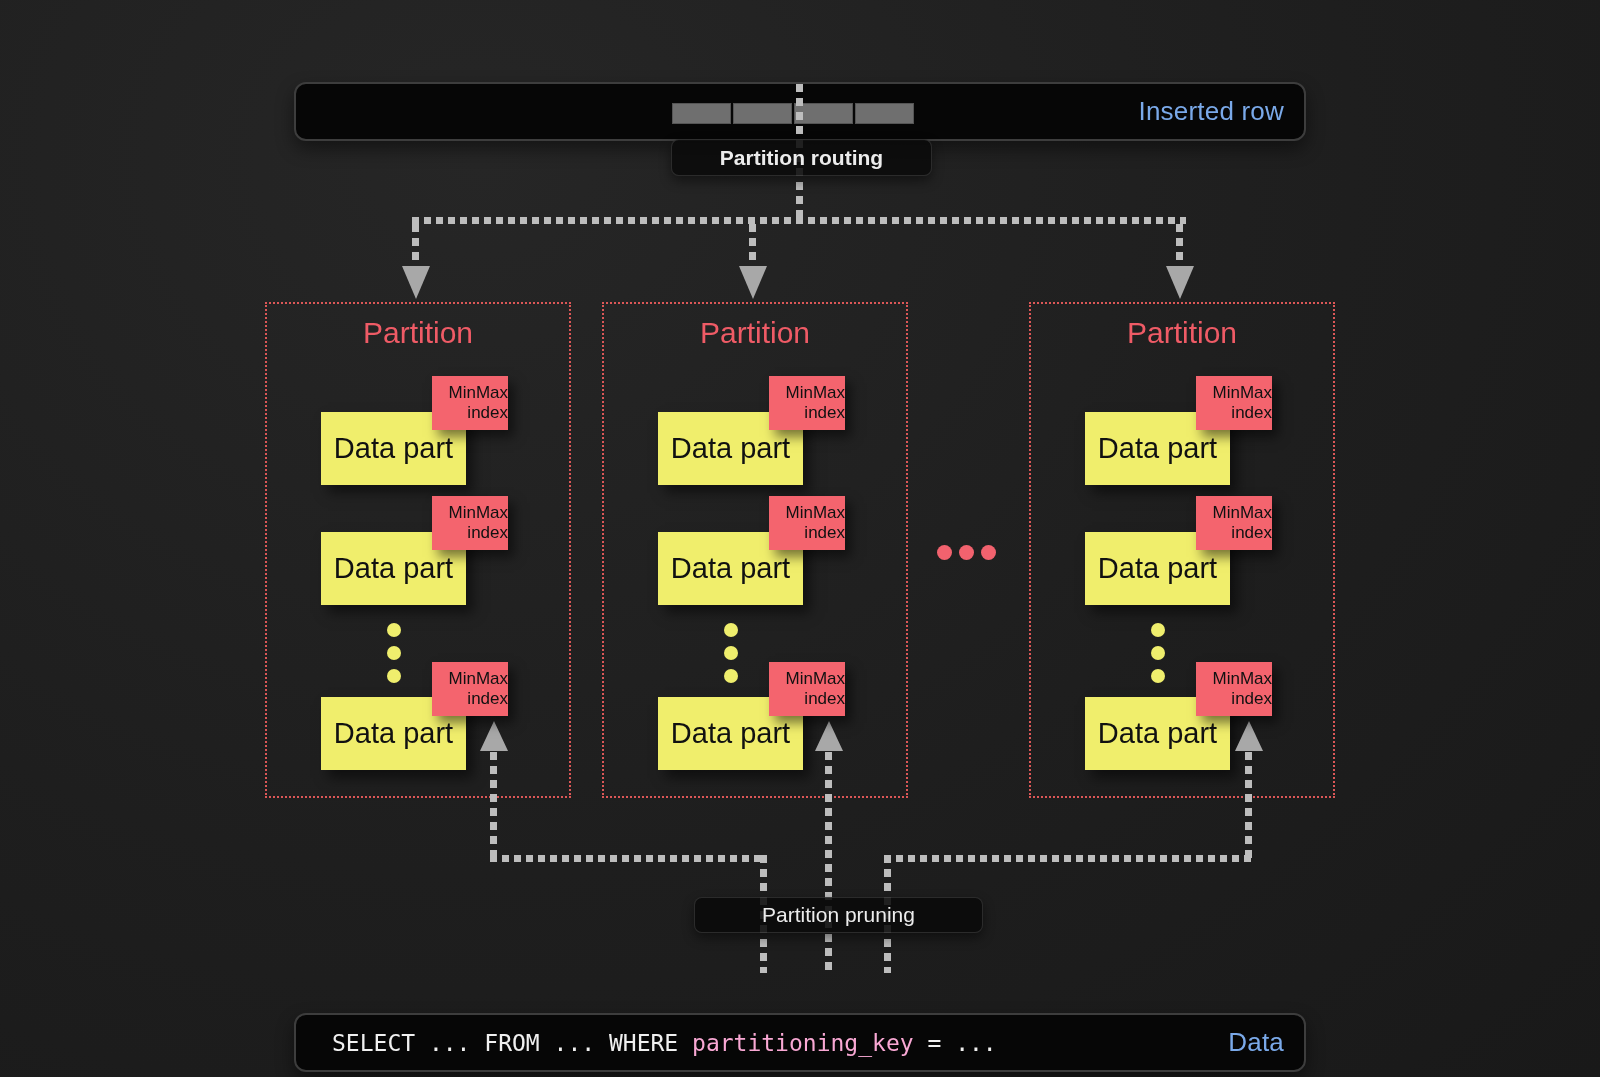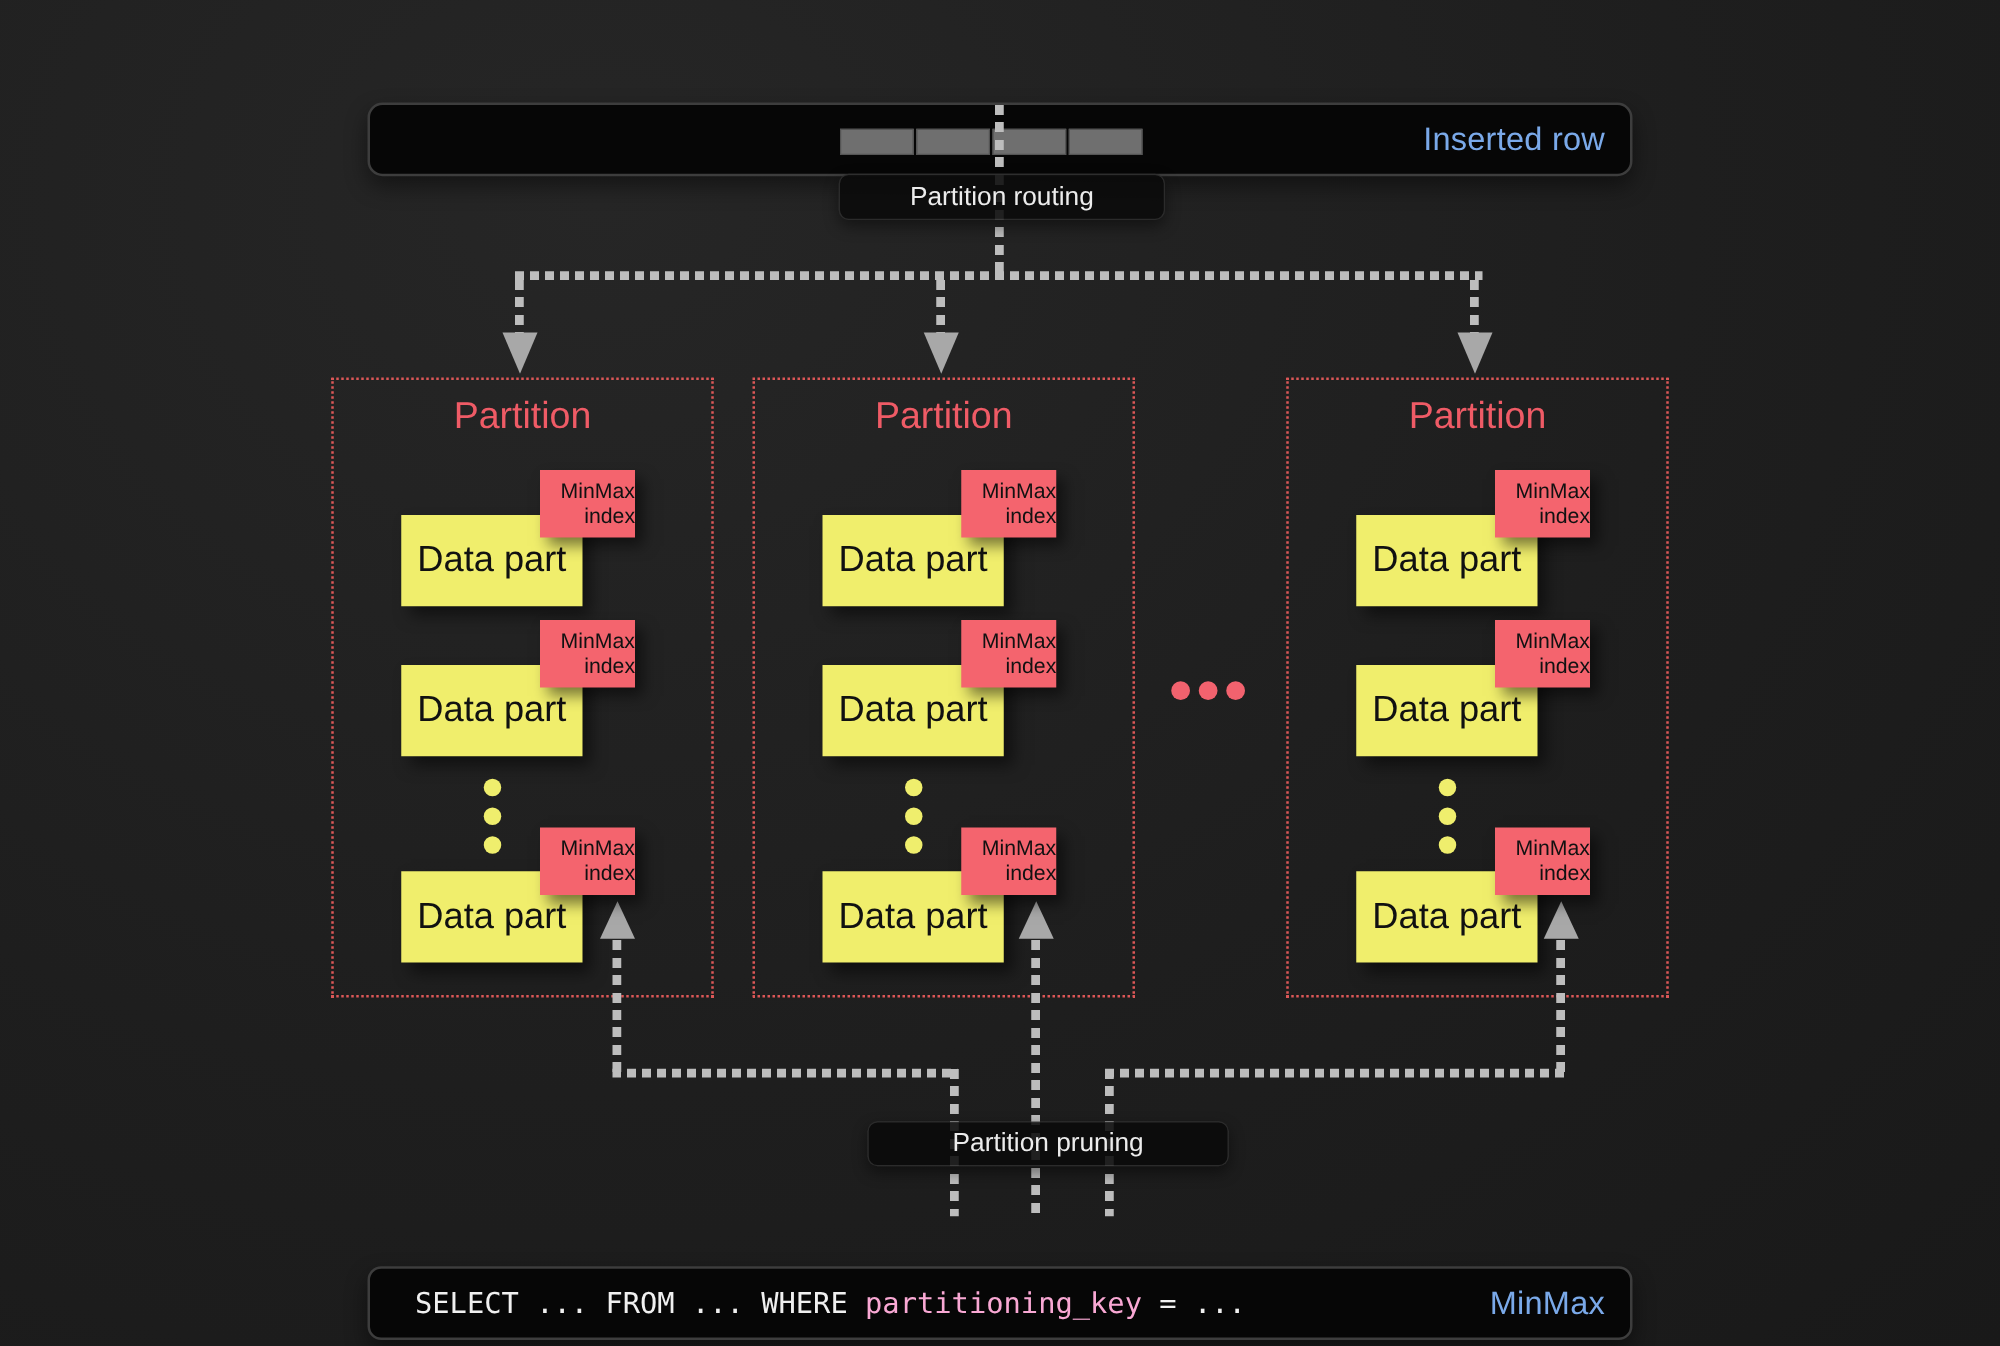--- a/index.html
+++ b/index.html
@@ -8,41 +8,41 @@
     background:radial-gradient(ellipse at 30% 15%, #262626 0%, #1e1e1e 55%, #191919 100%);
     font-family:"Liberation Sans", sans-serif;
   }
   
   .bar{
     position:absolute;left:294px;width:1012px;height:59px;
     background:#060606;border:2px solid #3d3d3d;border-radius:12px;
     box-shadow:0 8px 18px rgba(0,0,0,0.45);box-sizing:border-box;margin-top:40px;
   }
   .bar-top{top:42px;}
-  .bar-query{top:973px;border-radius:11px;}
+  .bar-query{top:973px;}
   .bar-label{
     position:absolute;right:20px;top:0;height:100%;display:flex;align-items:center;
     font-size:26px;color:#7aa9e9;letter-spacing:0.2px;
   }
   .row-cells{position:absolute;left:376px;top:19px;display:flex;gap:2px;}
   .row-cell{width:59px;height:21px;background:#6f6f6f;border:1px solid #555;box-sizing:border-box;}
   .query-code{
     position:absolute;left:36px;top:0;height:100%;display:flex;align-items:center;
     font-family:"DejaVu Sans Mono","Liberation Mono",monospace;font-size:23px;color:#f0f0f0;
     white-space:pre;
   }
   .query-code .key{color:#f9a8d4;}
   
   .pill{
     position:absolute;display:flex;align-items:center;justify-content:center;
     background:rgba(10,10,10,0.88);border:1px solid rgba(255,255,255,0.13);
     border-radius:8px;color:#ececec;font-size:21px;
     box-shadow:0 5px 12px rgba(0,0,0,0.45);box-sizing:border-box;
   }
-  .pill-routing{left:671px;top:139px;width:261px;height:37px;}
+  .pill-routing{left:671px;top:139px;width:261px;height:37px;font-weight:bold;}
   .pill-pruning{left:694px;top:897px;width:289px;height:36px;}
   
   .vdash{position:absolute;width:7px;
     background-image:repeating-linear-gradient(to bottom,#bdbdbd 0 8px,transparent 8px 14px);}
   .hdash{position:absolute;height:7px;
     background-image:repeating-linear-gradient(to right,#bdbdbd 0 7px,transparent 7px 12px);}
   .arrow-down{position:absolute;width:0;height:0;
     border-left:14px solid transparent;border-right:14px solid transparent;
     border-top:33px solid #a8a8a8;}
   .arrow-up{position:absolute;width:0;height:0;
@@ -152,16 +152,16 @@
 
   <div class="arrow-up" style="left:1235px;top:721px;"></div>
   <div class="vdash" style="left:1245px;top:752px;height:106px;"></div>
   <div class="hdash" style="left:884px;top:855px;width:368px;"></div>
   <div class="vdash" style="left:884px;top:855px;height:118px;"></div>
 
   <div class="pill pill-pruning">Partition pruning</div>
 
   <div class="bar bar-query">
     <div class="query-code"><span>SELECT ... FROM ... WHERE </span><span class="key">partitioning_key</span><span> = ...</span></div>
-    <div class="bar-label">MinMax</div>
+    <div class="bar-label">Data</div>
   </div>
 
 </div>
 
 </body></html>

